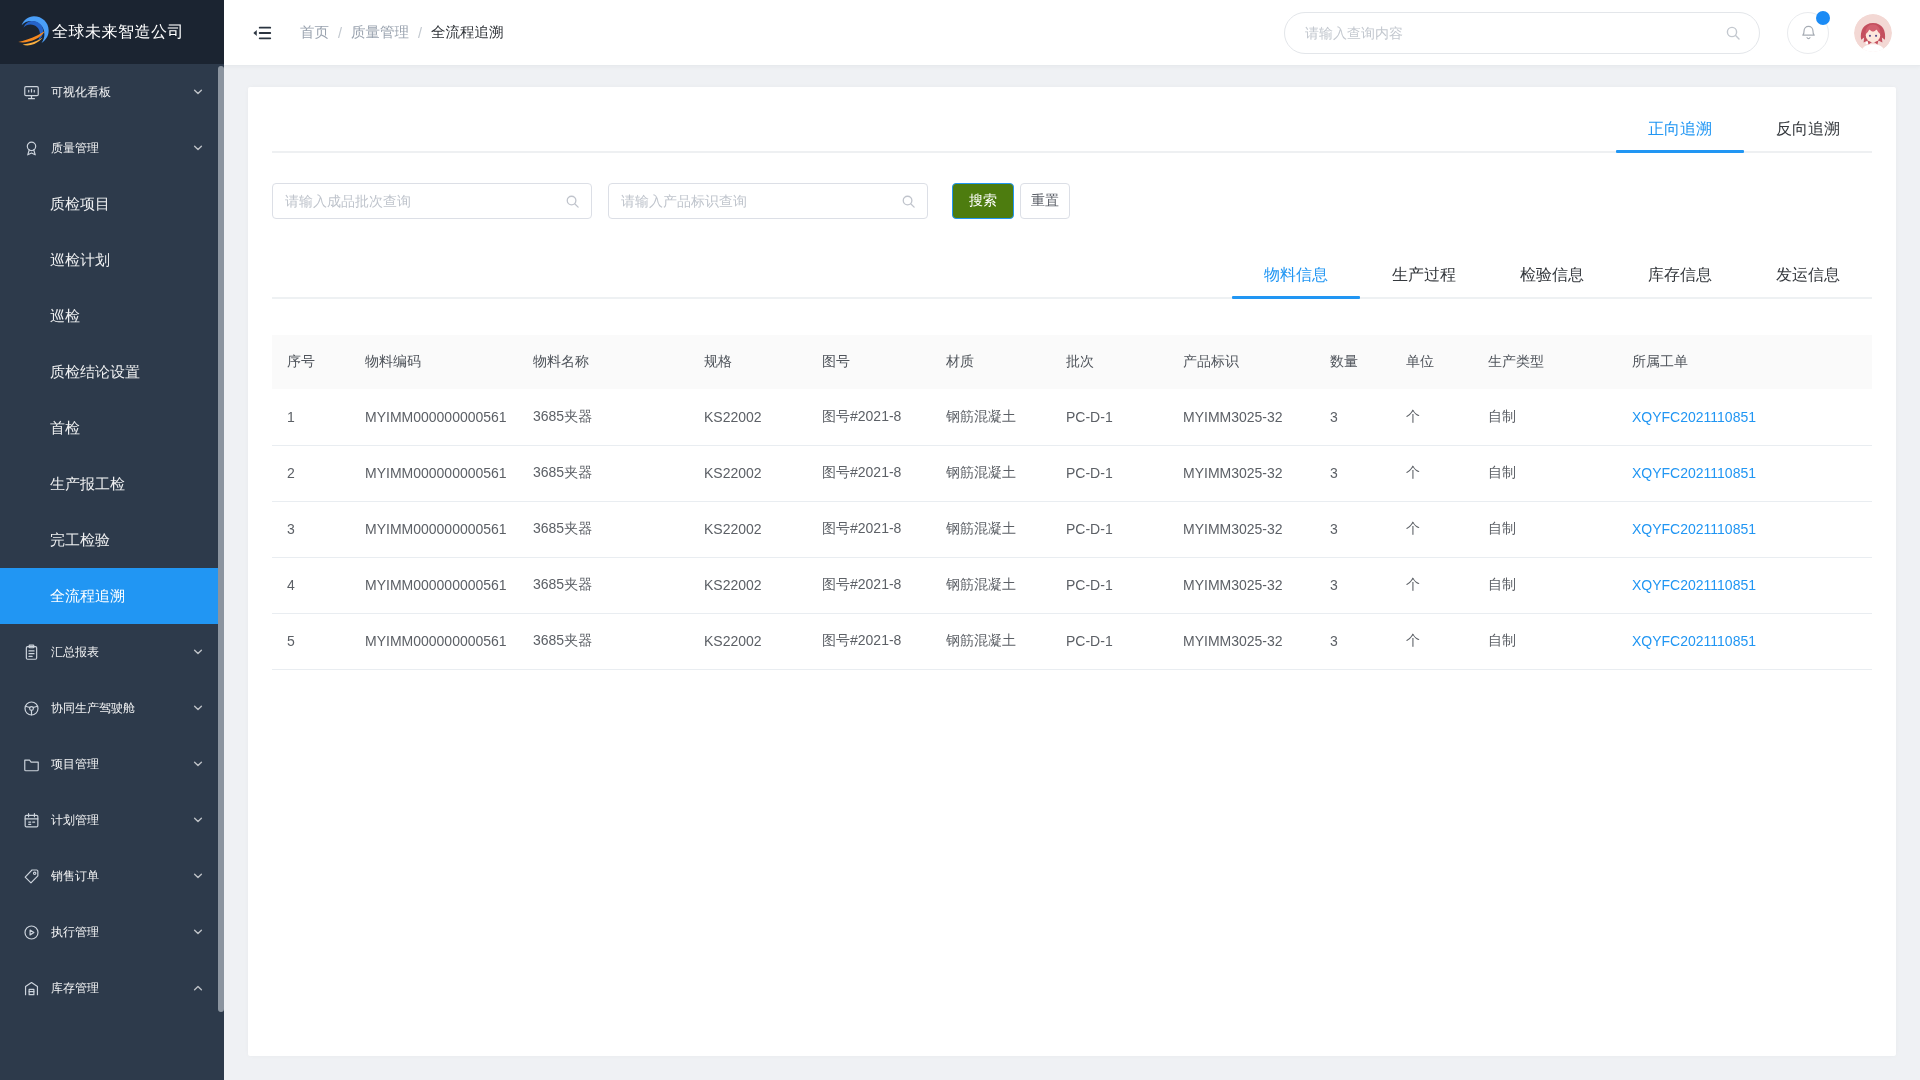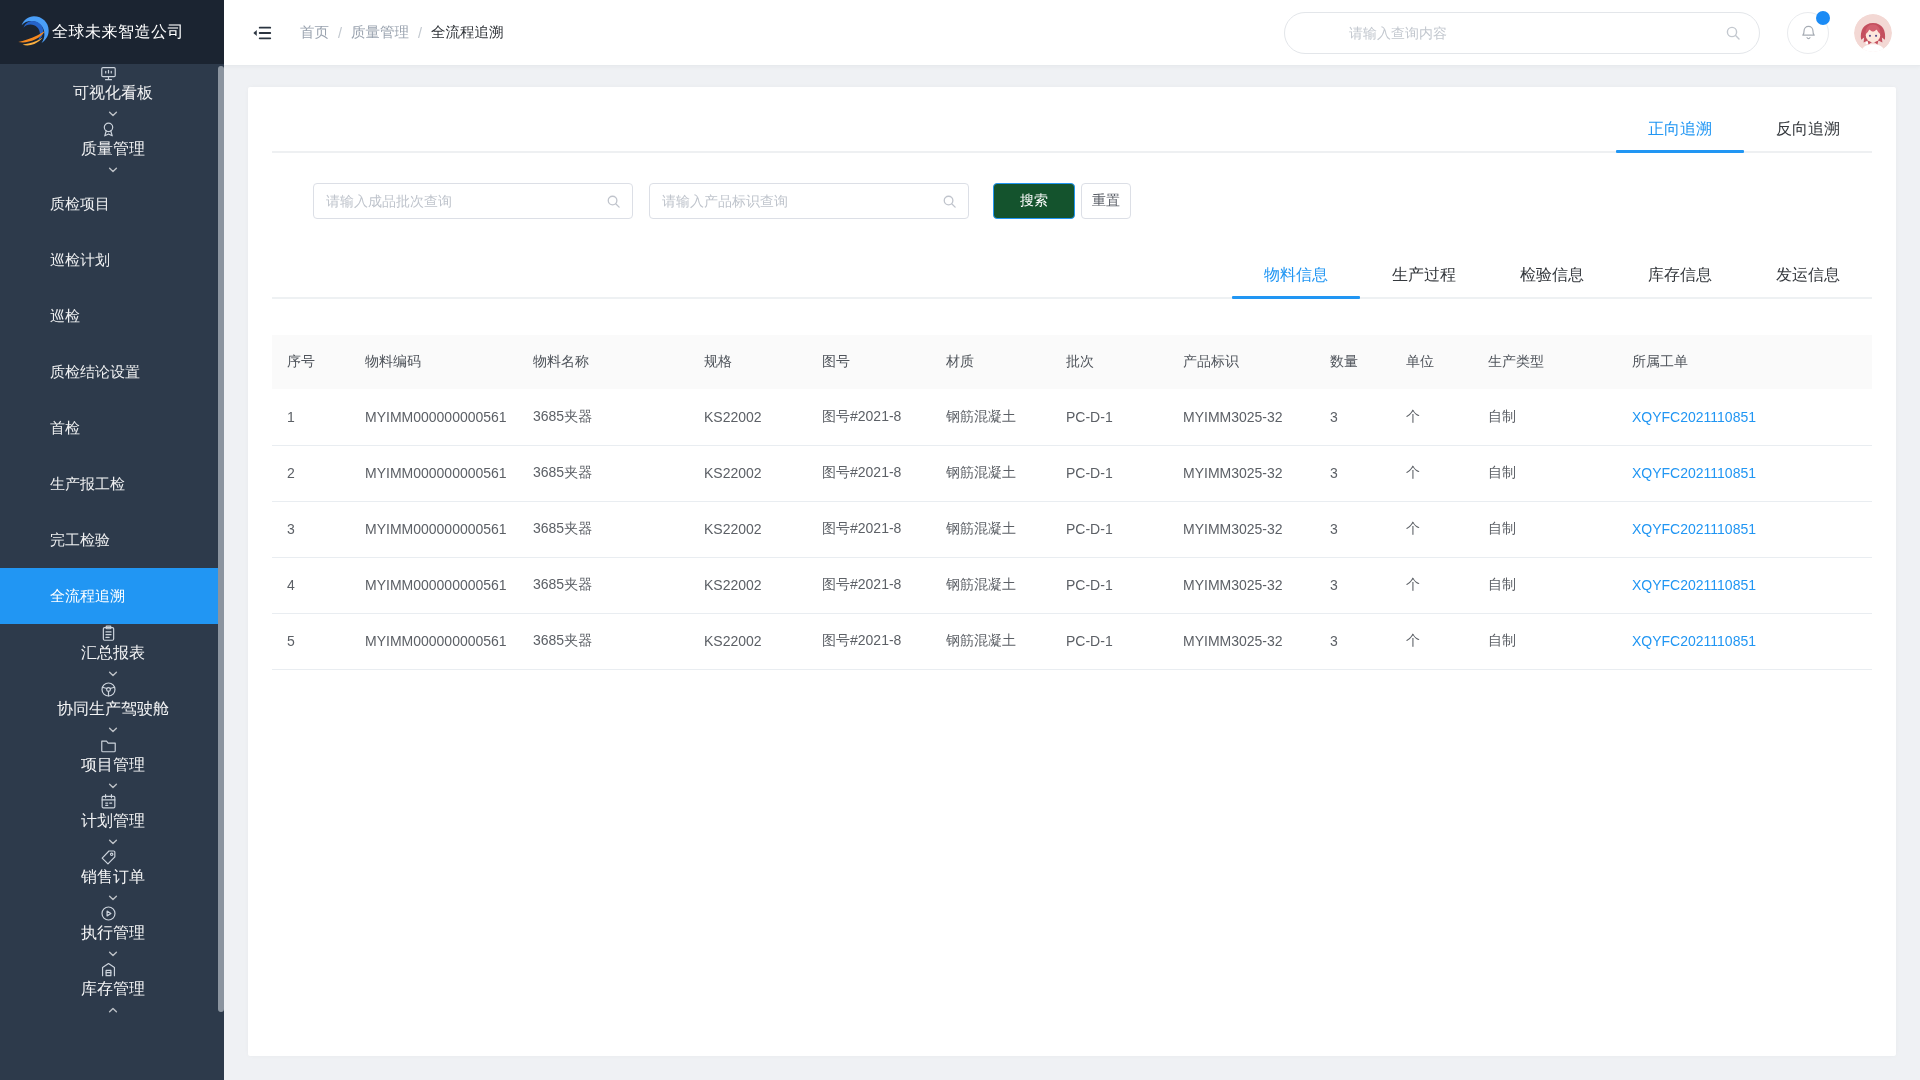--- a/index.html
+++ b/index.html
@@ -5,70 +5,70 @@
   * { box-sizing: border-box; margin: 0; padding: 0; }
   html,body { width:1920px; height:1080px; overflow:hidden; }
   body { font-family:"Liberation Sans","DejaVu Sans",sans-serif; display:flex; background:#eff1f4; color:#303133; }
 
   
   .sidebar { width:224px; min-width:224px; height:1080px; background:#2d3a4b; position:relative; }
   .logo-bar { height:64px; background:#1b2431; display:flex; align-items:center; padding:0 14px; }
   .logo-mark { width:38px; height:38px; flex:none; }
   .logo-title { color:#ffffff; font-size:16px; font-weight:500; letter-spacing:.5px; white-space:nowrap; }
   .menu { padding:0; }
-  .menu-item { height:56px; display:flex; align-items:center; padding:0 20px 0 22px; font-size:16px; color:rgba(255,255,255,.95); cursor:pointer;flex-direction:column; }
+  .menu-item { height:56px; display:flex; align-items:center; padding:0 20px 0 22px; font-size:12px; color:rgba(255,255,255,.95); cursor:pointer; }
   .menu-item .mi-icon { width:19px; height:19px; margin-right:10px; color:#ccd3dc; flex:none; }
   .menu-item .mi-icon svg, .chev svg { display:block; width:100%; height:100%; }
   .mi-label { flex:1; white-space:nowrap; overflow:hidden; }
   .chev { width:12px; height:12px; color:rgba(255,255,255,.68); flex:none; }
   .chev.up { transform:rotate(180deg); }
   .sub-item { height:56px; display:flex; align-items:center; padding-left:50px; font-size:15px; color:rgba(255,255,255,.92); cursor:pointer; }
   .sub-item.active { background:#2196f3; color:#fff; }
   .scroll-thumb { position:absolute; top:66px; right:0; width:6px; height:946px; background:#8b949f; border-radius:3px; }
 
   
   .main { flex:1; display:flex; flex-direction:column; height:1080px; min-width:0; }
   .topbar { height:66px; background:#fff; border-bottom:1px solid #e7eaed; box-shadow:0 1px 4px rgba(0,21,41,.04); display:flex; align-items:center; padding:0 28px 0 27px; flex:none; }
   .fold { width:22px; height:22px; color:#2b3440; cursor:pointer; }
   .fold svg { display:block; width:100%; height:100%; }
   .breadcrumb { margin-left:27px; font-size:14.5px; display:flex; align-items:center; gap:9px; }
   .bc-item { color:#9aa3af; cursor:pointer; }
   .bc-sep { color:#c2c8cf; }
   .bc-current { color:#2f3338; cursor:default; }
   .topbar-right { margin-left:auto; display:flex; align-items:center; }
   .search-pill { width:476px; height:42px; border:1px solid #e3e6ea; border-radius:21px; display:flex; align-items:center; padding:0 18px 0 20px; background:#fff; }
-  .search-pill input { flex:1; border:none; outline:none; font-size:14px; color:#303133; background:transparent;margin-left:44px; }
+  .search-pill input { flex:1; border:none; outline:none; font-size:14px; color:#303133; background:transparent; }
   .search-pill input::placeholder { color:#c3c8cf; }
   .pill-glass { width:16px; height:16px; color:#c3c8cf; cursor:pointer; }
   .pill-glass svg, .bell svg { display:block; width:100%; height:100%; }
   .bell-wrap { position:relative; width:42px; height:42px; border:1px solid #e9ebee; border-radius:50%; display:flex; align-items:center; justify-content:center; margin-left:27px; cursor:pointer; }
   .bell { width:19px; height:19px; color:#a6acb4; }
   .bell-dot { position:absolute; top:-2px; right:-2px; width:14px; height:14px; border-radius:50%; background:#1b8bf5; }
   .avatar { width:38px; height:38px; border-radius:50%; overflow:hidden; margin-left:25px; cursor:pointer; flex:none; }
   .avatar svg { display:block; }
 
   
   .content { flex:1; padding:21px 24px 24px; min-height:0; }
   .card { background:#fff; height:100%; border-radius:2px; padding:0 24px; box-shadow:0 0 4px rgba(0,0,0,.03); }
 
   .tabs { display:flex; border-bottom:2px solid #eef1f3;justify-content:flex-end; }
   .tabs.main-tabs { padding-top:20px; border-bottom-color:#eef0f2; }
   .tab { width:128px; height:44px; display:flex; align-items:center; justify-content:center; font-size:16px; color:#34383d; cursor:pointer; position:relative; }
   .tab.active { color:#2196f3; }
   .tab.active::after { content:""; position:absolute; left:0; right:0; bottom:-2px; height:3.5px; background:#2196f3; border-radius:1px; }
 
   .filter-row { margin-top:30px; display:flex; align-items:center; }
-  .f-input { width:320px; height:36px; border:1px solid #dcdfe6; border-radius:4px; display:flex; align-items:center; padding:0 11px 0 12px; background:#fff;margin-left:41px; }
+  .f-input { width:320px; height:36px; border:1px solid #dcdfe6; border-radius:4px; display:flex; align-items:center; padding:0 11px 0 12px; background:#fff; }
   .f-input + .f-input { margin-left:16px; }
   .f-input input { flex:1; border:none; outline:none; font-size:14px; color:#303133; background:transparent; min-width:0; }
   .f-input input::placeholder { color:#bfc4cc; }
   .f-glass { width:15px; height:15px; color:#c0c4cc; flex:none; }
   .f-glass svg { display:block; width:100%; height:100%; }
   .btn { height:36px; border-radius:4px; font-size:14px; font-family:inherit; cursor:pointer; }
-  .btn-primary { margin-left:24px; width:82px; background:#14532d; border:1px solid #2196f3; color:#fff; }
+  .btn-primary { margin-left:24px; width:62px; background:#4d7c0f; border:1px solid #2196f3; color:#fff; }
   .btn-plain { margin-left:6px; width:50px; background:#fff; border:1px solid #dcdfe6; color:#5a5e66; }
 
   .sub-tabs { margin-top:34px; }
 
   table.data-table { margin-top:36px; width:100%; border-collapse:collapse; table-layout:fixed; }
   .data-table th { background:#fafafa; height:54px; text-align:left; padding:0 4px 0 15px; font-size:14px; font-weight:500; color:#4f545b; white-space:nowrap; overflow:hidden; }
   .data-table td { height:56px; border-bottom:1px solid #e9edf1; padding:0 4px 0 15px; font-size:14px; color:#5c6066; white-space:nowrap; overflow:hidden; }
   .data-table a.wo-link { color:#2196f3; text-decoration:none; cursor:pointer; }
 </style>
 </head>

